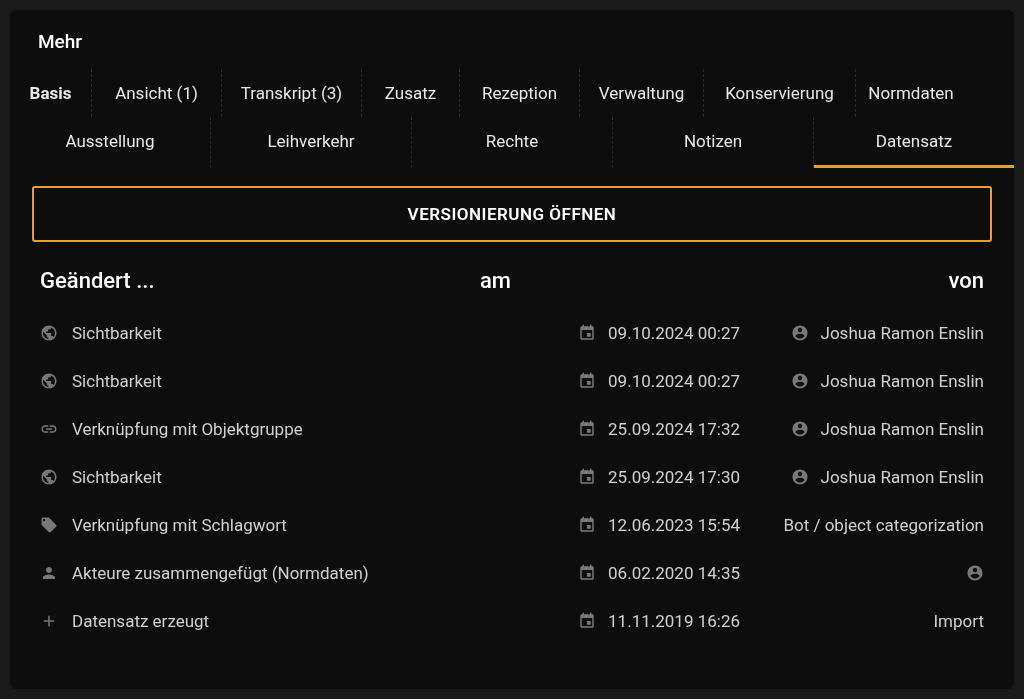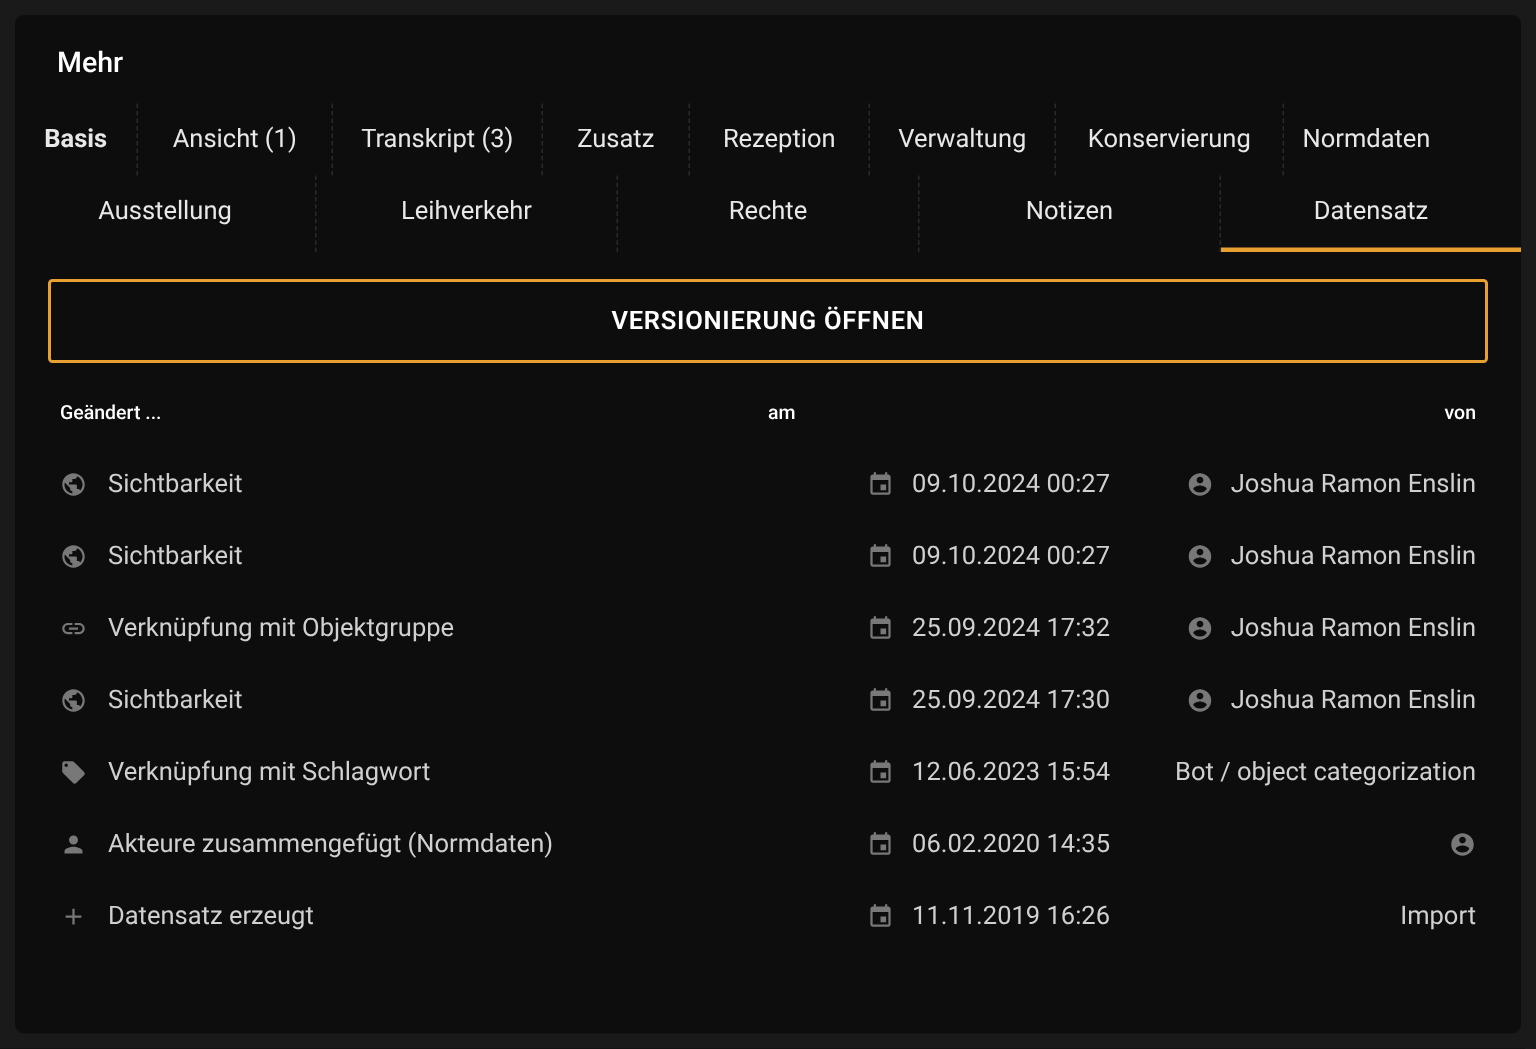--- a/index.html
+++ b/index.html
@@ -73,24 +73,23 @@
       cursor: pointer;
       letter-spacing: 0.5px;
       margin-bottom: 18px;
     }
     .table {
       width: 100%;
     }
     .table-header {
       display: flex;
       padding: 8px 8px 16px 8px;
-      font-size: 13px;
+      font-size: 22px;
       font-weight: 500;
       color: #fff;
-      gap: 32px;
     }
     .col-changed {
       flex: 0 0 440px;
     }
     .col-date {
       flex: 0 0 260px;
     }
     .col-by {
       flex: 1;
       text-align: right;

